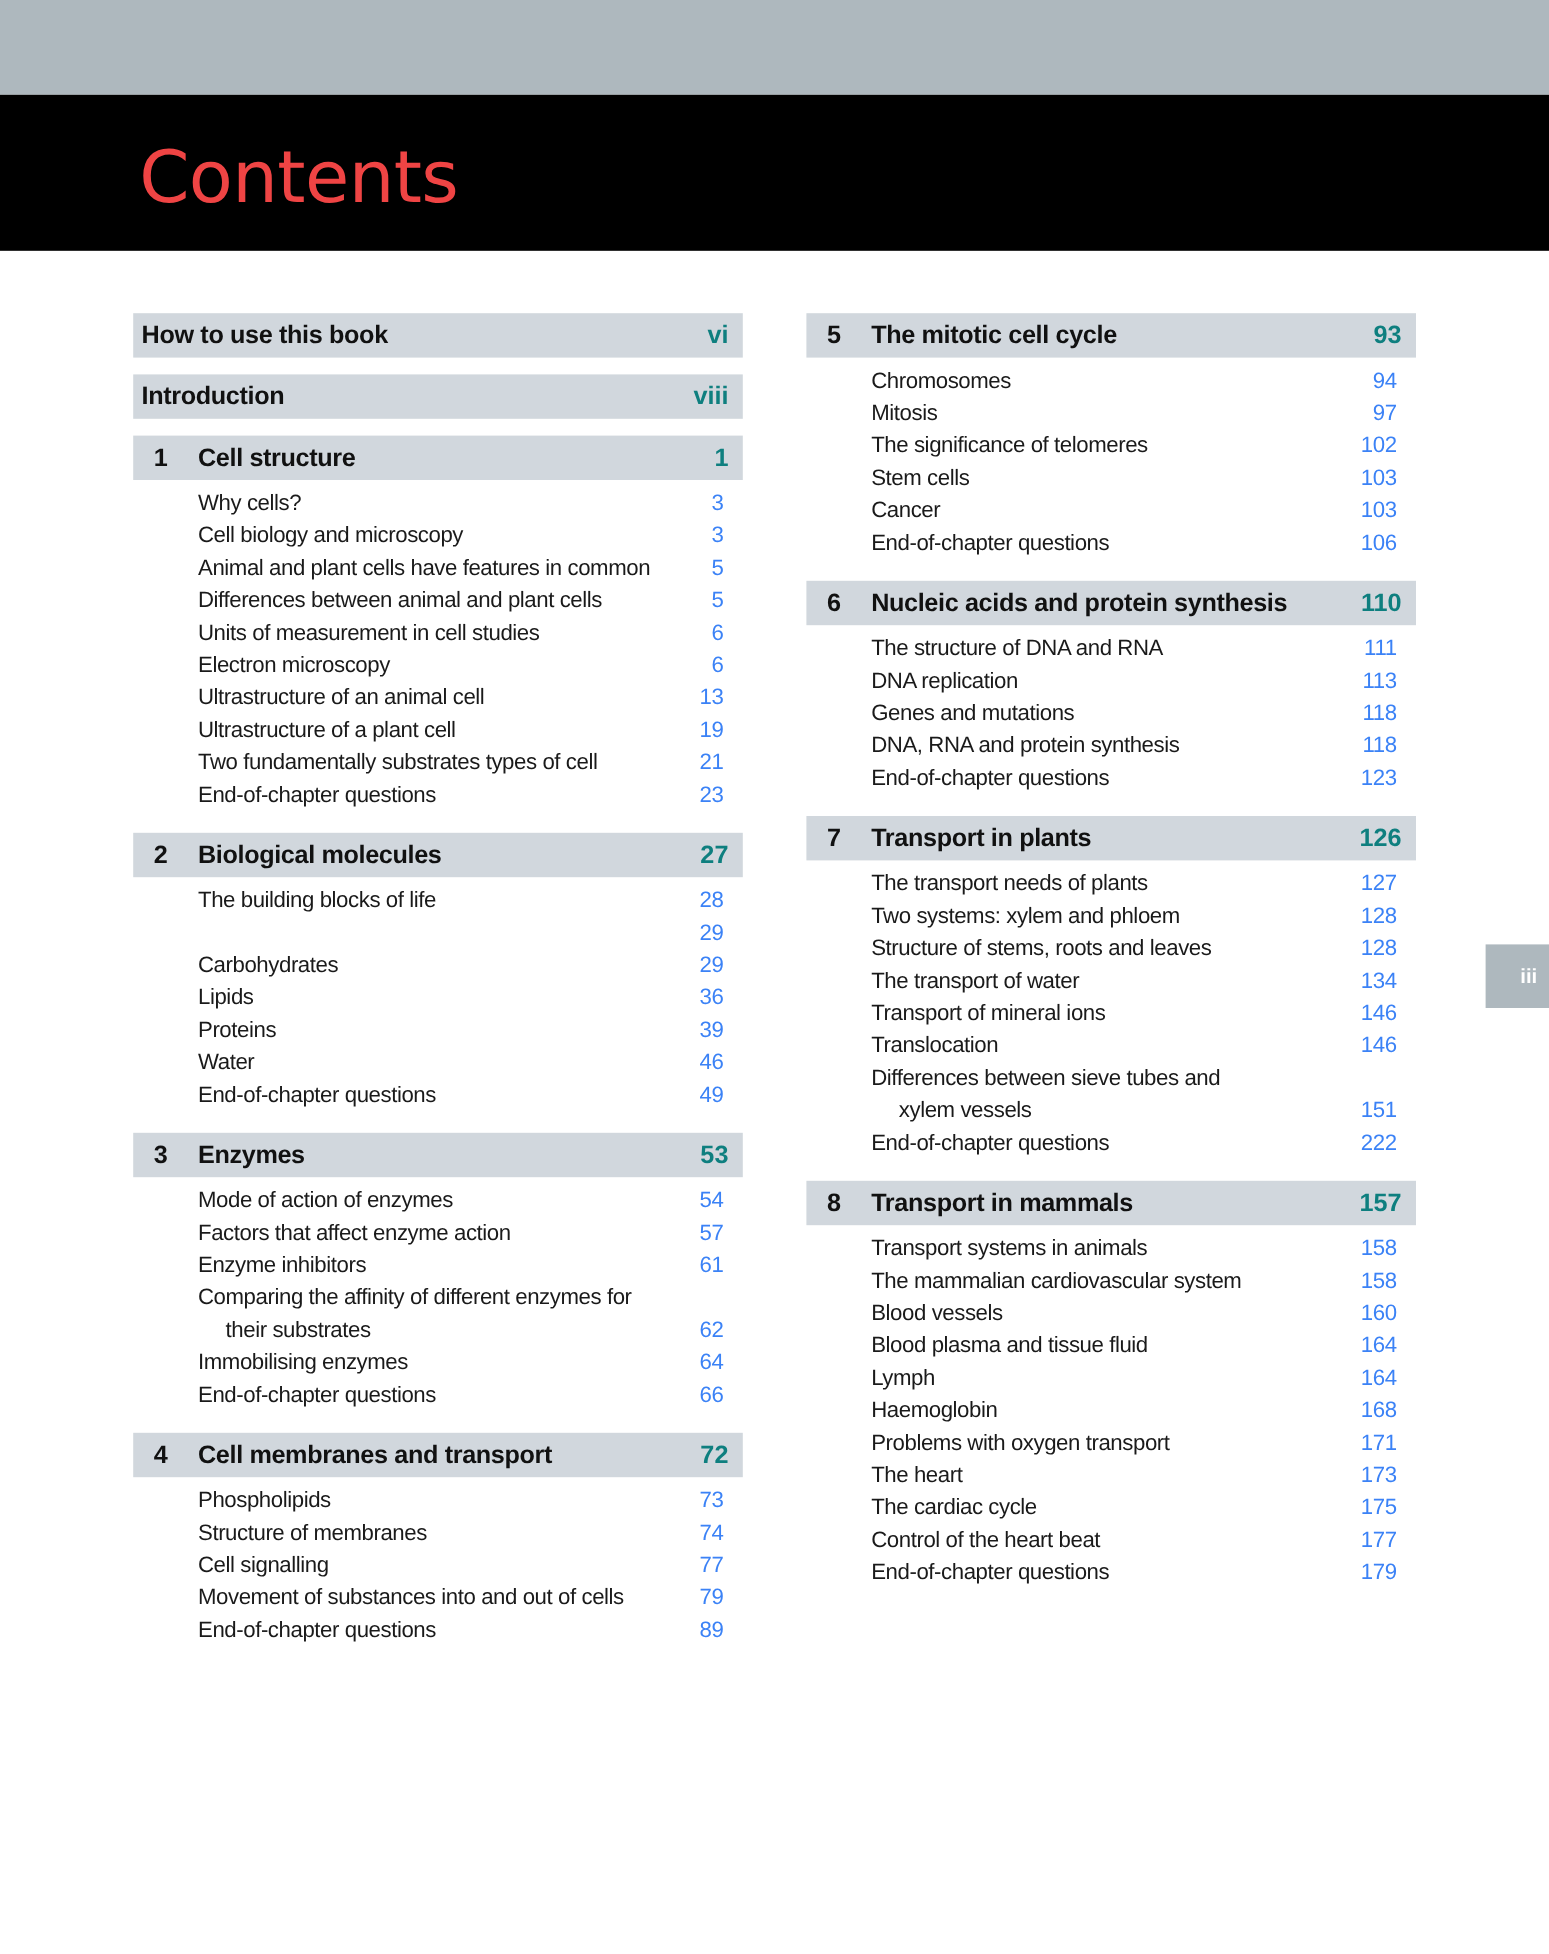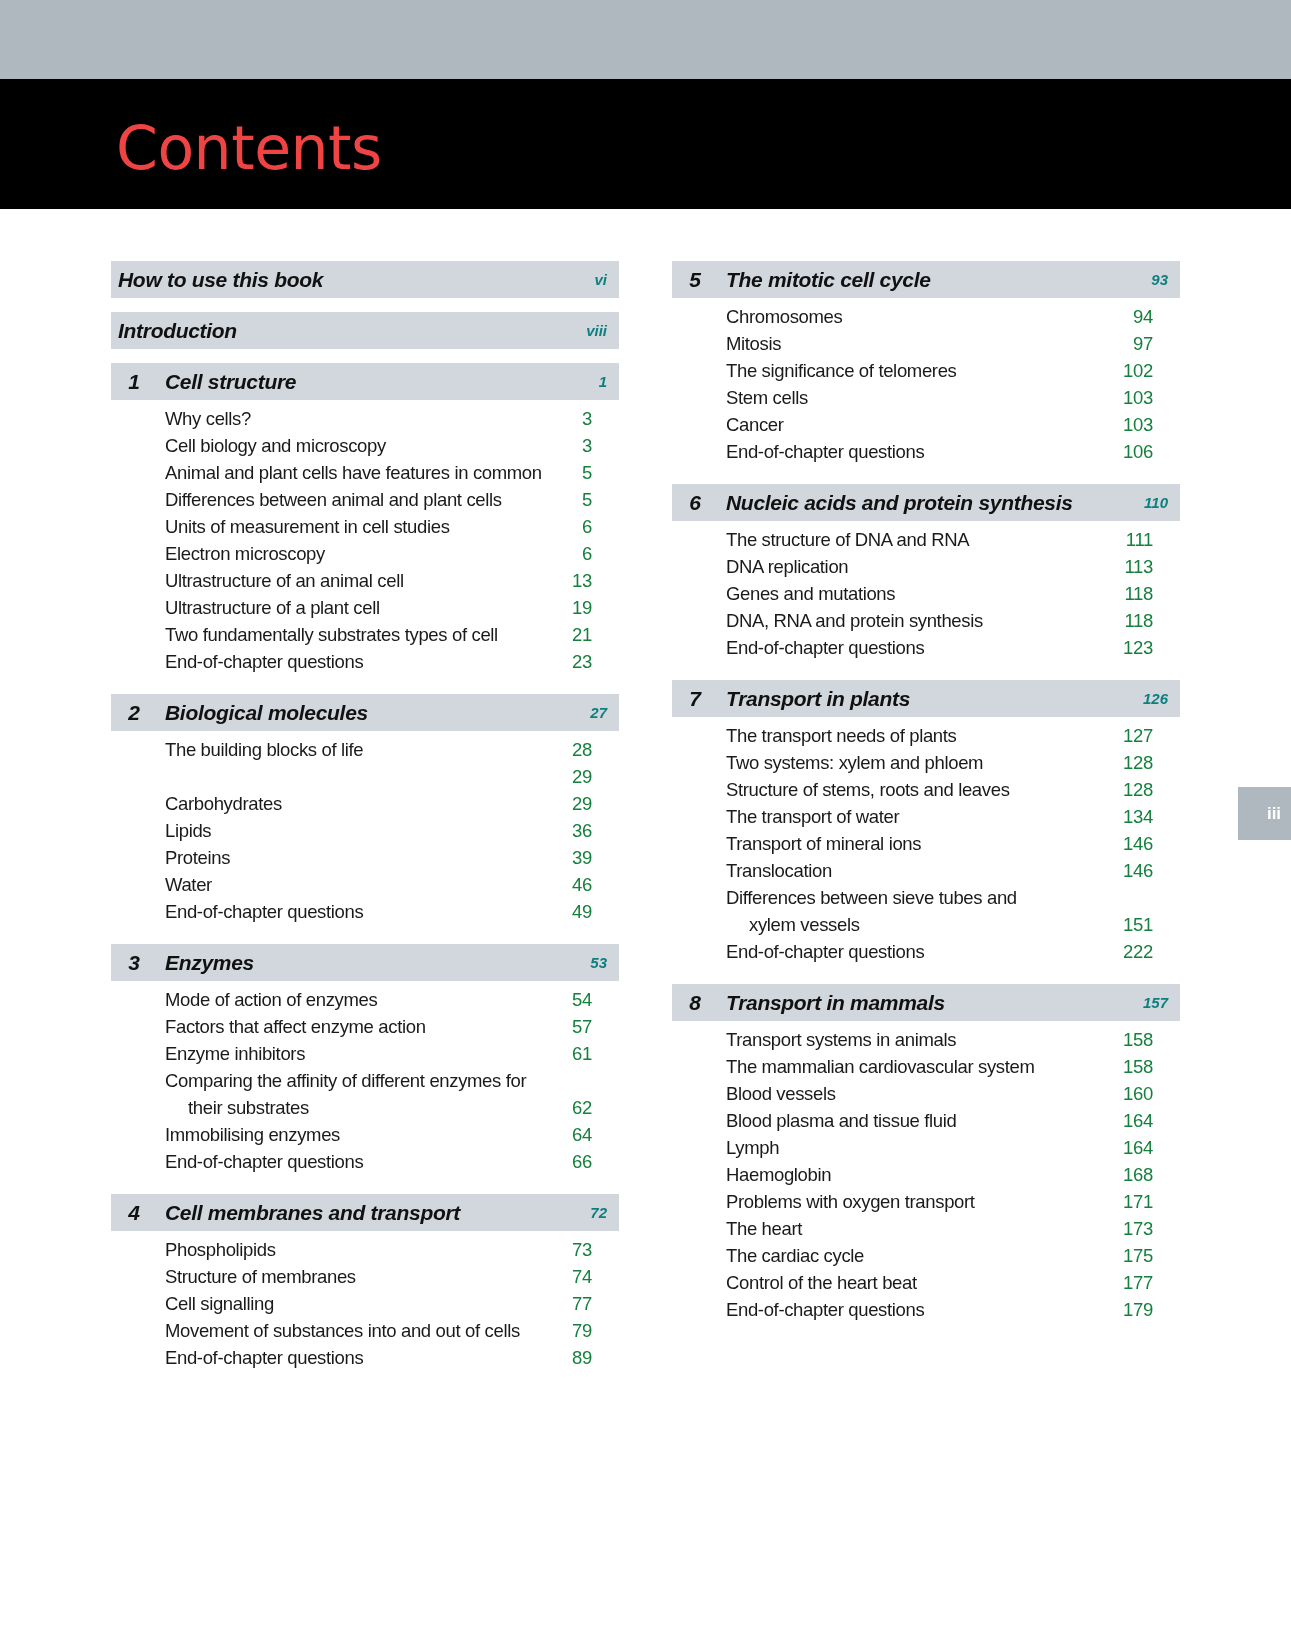--- a/index.html
+++ b/index.html
@@ -12,44 +12,44 @@
   .page-title {
     position: absolute; left: 116px; top: 118px; margin: 0;
     font-family: "DejaVu Sans", sans-serif; font-weight: normal; font-size: 60px;
     color: #ef4444; letter-spacing: -0.5px; line-height: 1;
   }
   .column { position: absolute; top: 261px; width: 508px; }
   .col-left { left: 111px; }
   .col-right { left: 672px; }
   .band {
     height: 37px; background: #d1d7dd; position: relative;
-    display: flex; align-items: center; cursor: pointer; font-style: italic;
+    display: flex; align-items: center; cursor: pointer;
   }
   .band .num {
     position: absolute; left: 16px; width: 14px; text-align: center;
     font-weight: bold; font-size: 21px; color: #111;
   }
   .band .title {
     position: absolute; left: 54px; font-weight: bold; font-size: 21px; color: #111;
     letter-spacing: -0.3px; white-space: nowrap;
   }
   .band.plain .title { left: 7px; }
   .band .pg {
-    position: absolute; right: 12px; font-weight: bold; font-size: 15px; color: #0e7f7f;
+    position: absolute; right: 12px; font-weight: bold; font-size: 21px; color: #0e7f7f;
   }
   .front-gap { height: 14px; }
   .items { margin-top: 5px; }
   .item { position: relative; height: 27px; line-height: 27px; cursor: pointer; }
   .item .label {
     position: absolute; left: 54px; font-size: 18.5px; color: #1a1a1a;
     letter-spacing: -0.35px; white-space: nowrap;
   }
   .item .label.cont { left: 77px; }
   .item .pg {
-    position: absolute; right: 27px; font-size: 18.5px; color: #15803d; letter-spacing: -0.3px;
+    position: absolute; right: 16px; font-size: 18.5px; color: #3b82f6; letter-spacing: -0.3px;
   }
   .section-gap { height: 19px; }
   .page-tab {
     position: absolute; left: 1238px; top: 787px; width: 72px; height: 53px;
     background: #aeb8be; color: #ffffff; font-size: 17px; font-weight: bold;
     display: flex; align-items: center; justify-content: center;
   }
 </style>
 </head>
 <body>

